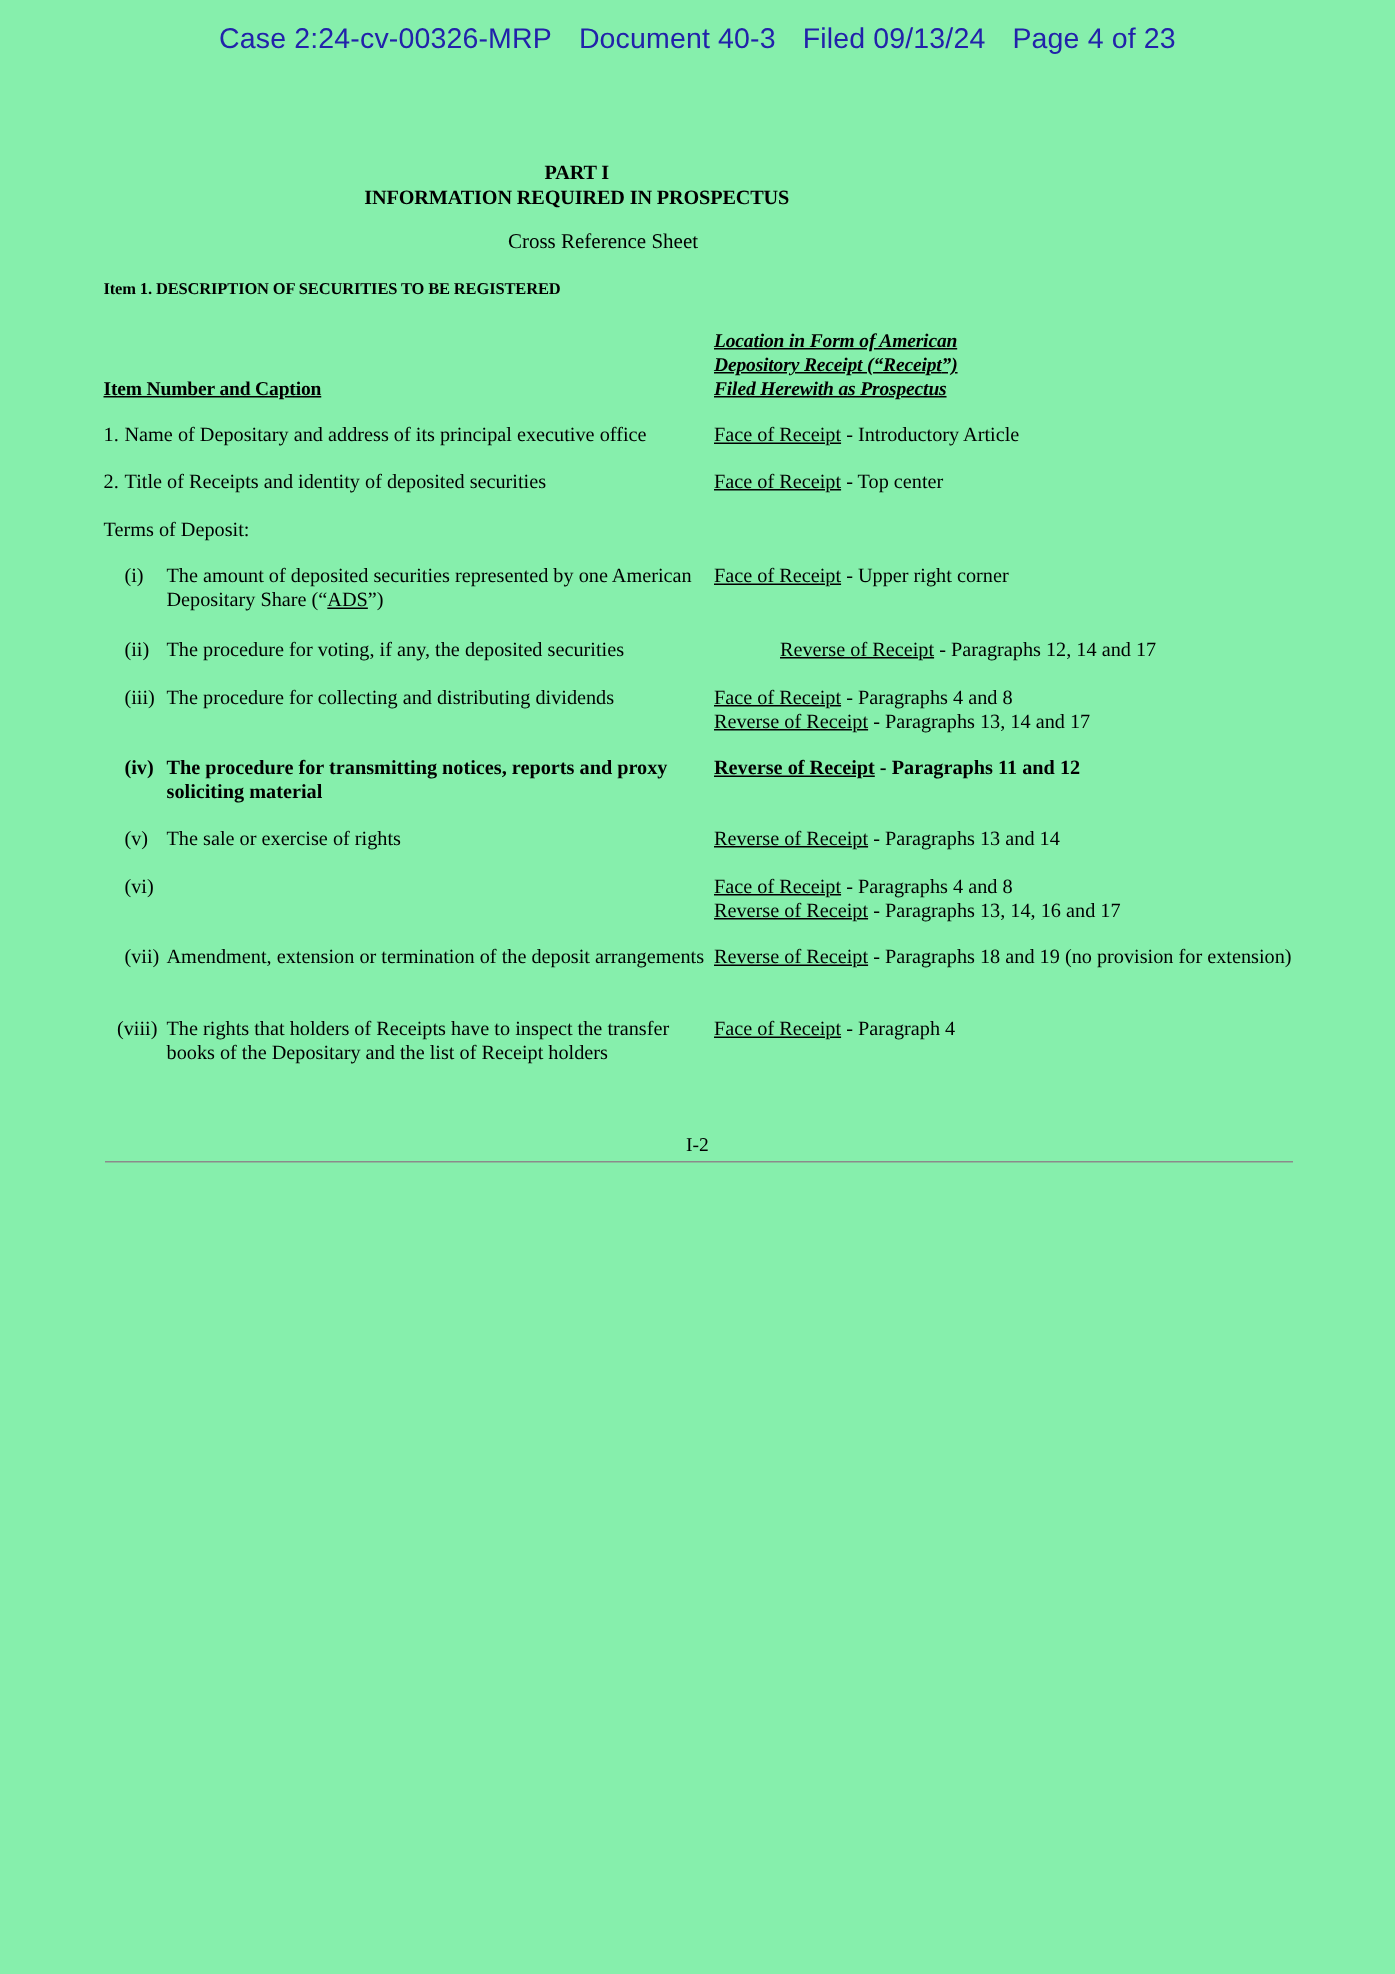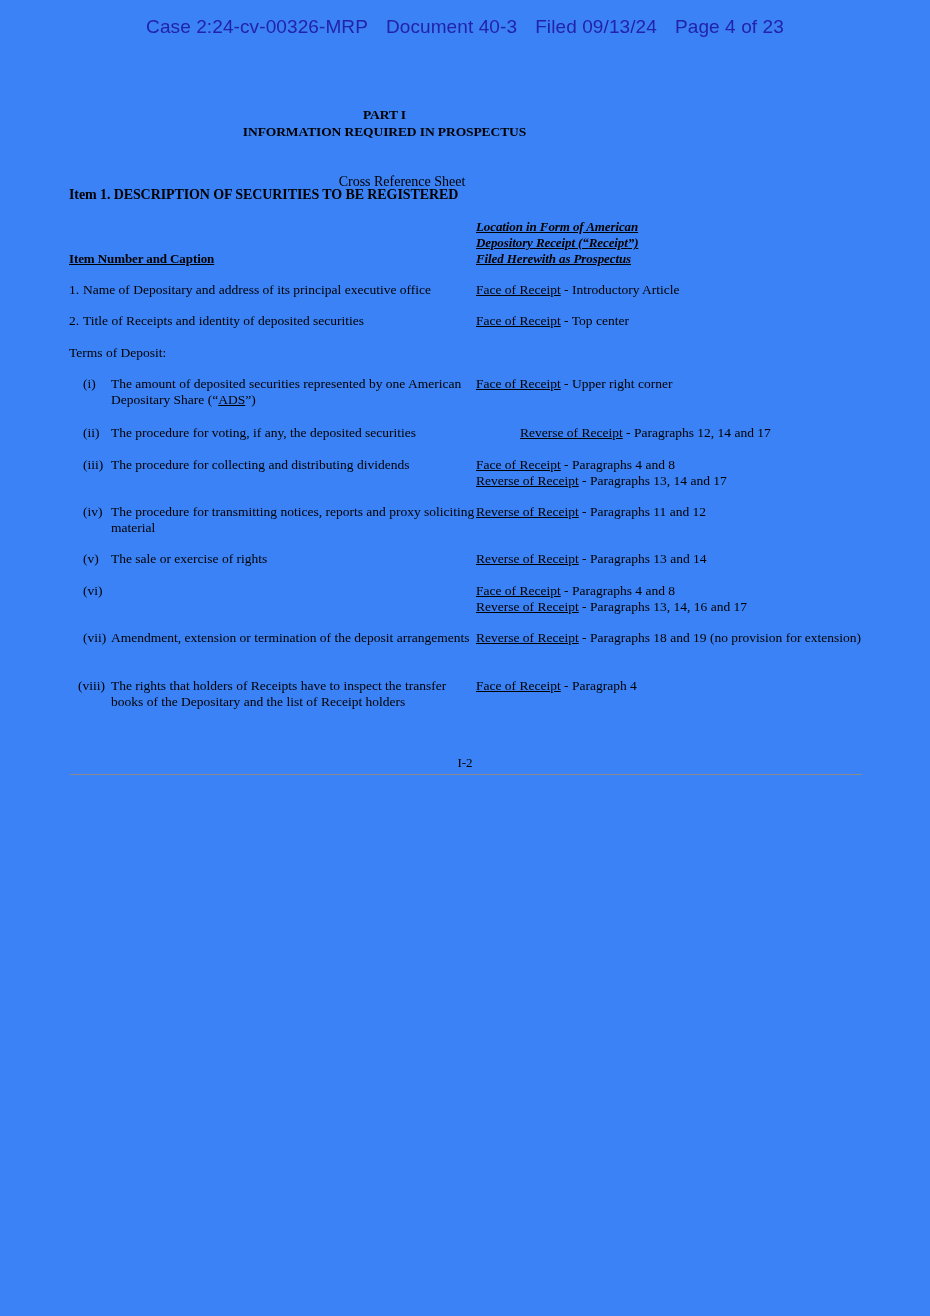--- a/index.html
+++ b/index.html
@@ -4,21 +4,21 @@
 <style>
   html, body {
     margin: 0;
     padding: 0;
     background: #ffffff;
   }
   .page {
     position: relative;
     width: 930px;
     height: 1316px;
-    background: #3b82f6;
+    background: #86efac;
     font-family: "Liberation Serif", serif;
     color: #000000;
     overflow: hidden;
   }
 
   
   .ecf-header {
     position: absolute;
     top: 16px;
     left: 0;
@@ -46,29 +46,28 @@
     line-height: 17px;
     letter-spacing: -0.1px;
   }
   .subtitle {
     position: absolute;
     top: 154px;
     left: 0;
     width: 804px;
     text-align: center;
     font-size: 14px;
-    margin-top: 20px;
   }
 
   
   .item-heading {
     position: absolute;
     top: 187px;
     left: 69px;
-    font-size: 14px;
+    font-size: 11px;
     font-weight: bold;
     letter-spacing: -0.1px;
   }
 
   
   .col-head-right {
     position: absolute;
     top: 219px;
     left: 476px;
     font-size: 13px;
@@ -238,21 +237,21 @@
       <div class="left">
         <span class="rom-marker">(iii)</span>
         <span>The procedure for collecting and distributing dividends</span>
       </div>
       <div class="right">
         <span class="loc-line"><span class="u">Face of Receipt</span><span> - Paragraphs 4 and 8</span></span>
         <span class="loc-line"><span class="u">Reverse of Receipt</span><span> - Paragraphs 13, 14 and 17</span></span>
       </div>
     </div>
 
-    <div class="row rom" style="position:absolute; top:222px; left:0;">
+    <div class="row rom" style="position:absolute; top:222px; left:0;font-weight:bold;">
       <div class="left">
         <span class="rom-marker">(iv)</span>
         <span>The procedure for transmitting notices, reports and proxy soliciting material</span>
       </div>
       <div class="right">
         <span class="loc-line"><span class="u">Reverse of Receipt</span><span> - Paragraphs 11 and 12</span></span>
       </div>
     </div>
 
     <div class="row rom" style="position:absolute; top:269px; left:0;">

